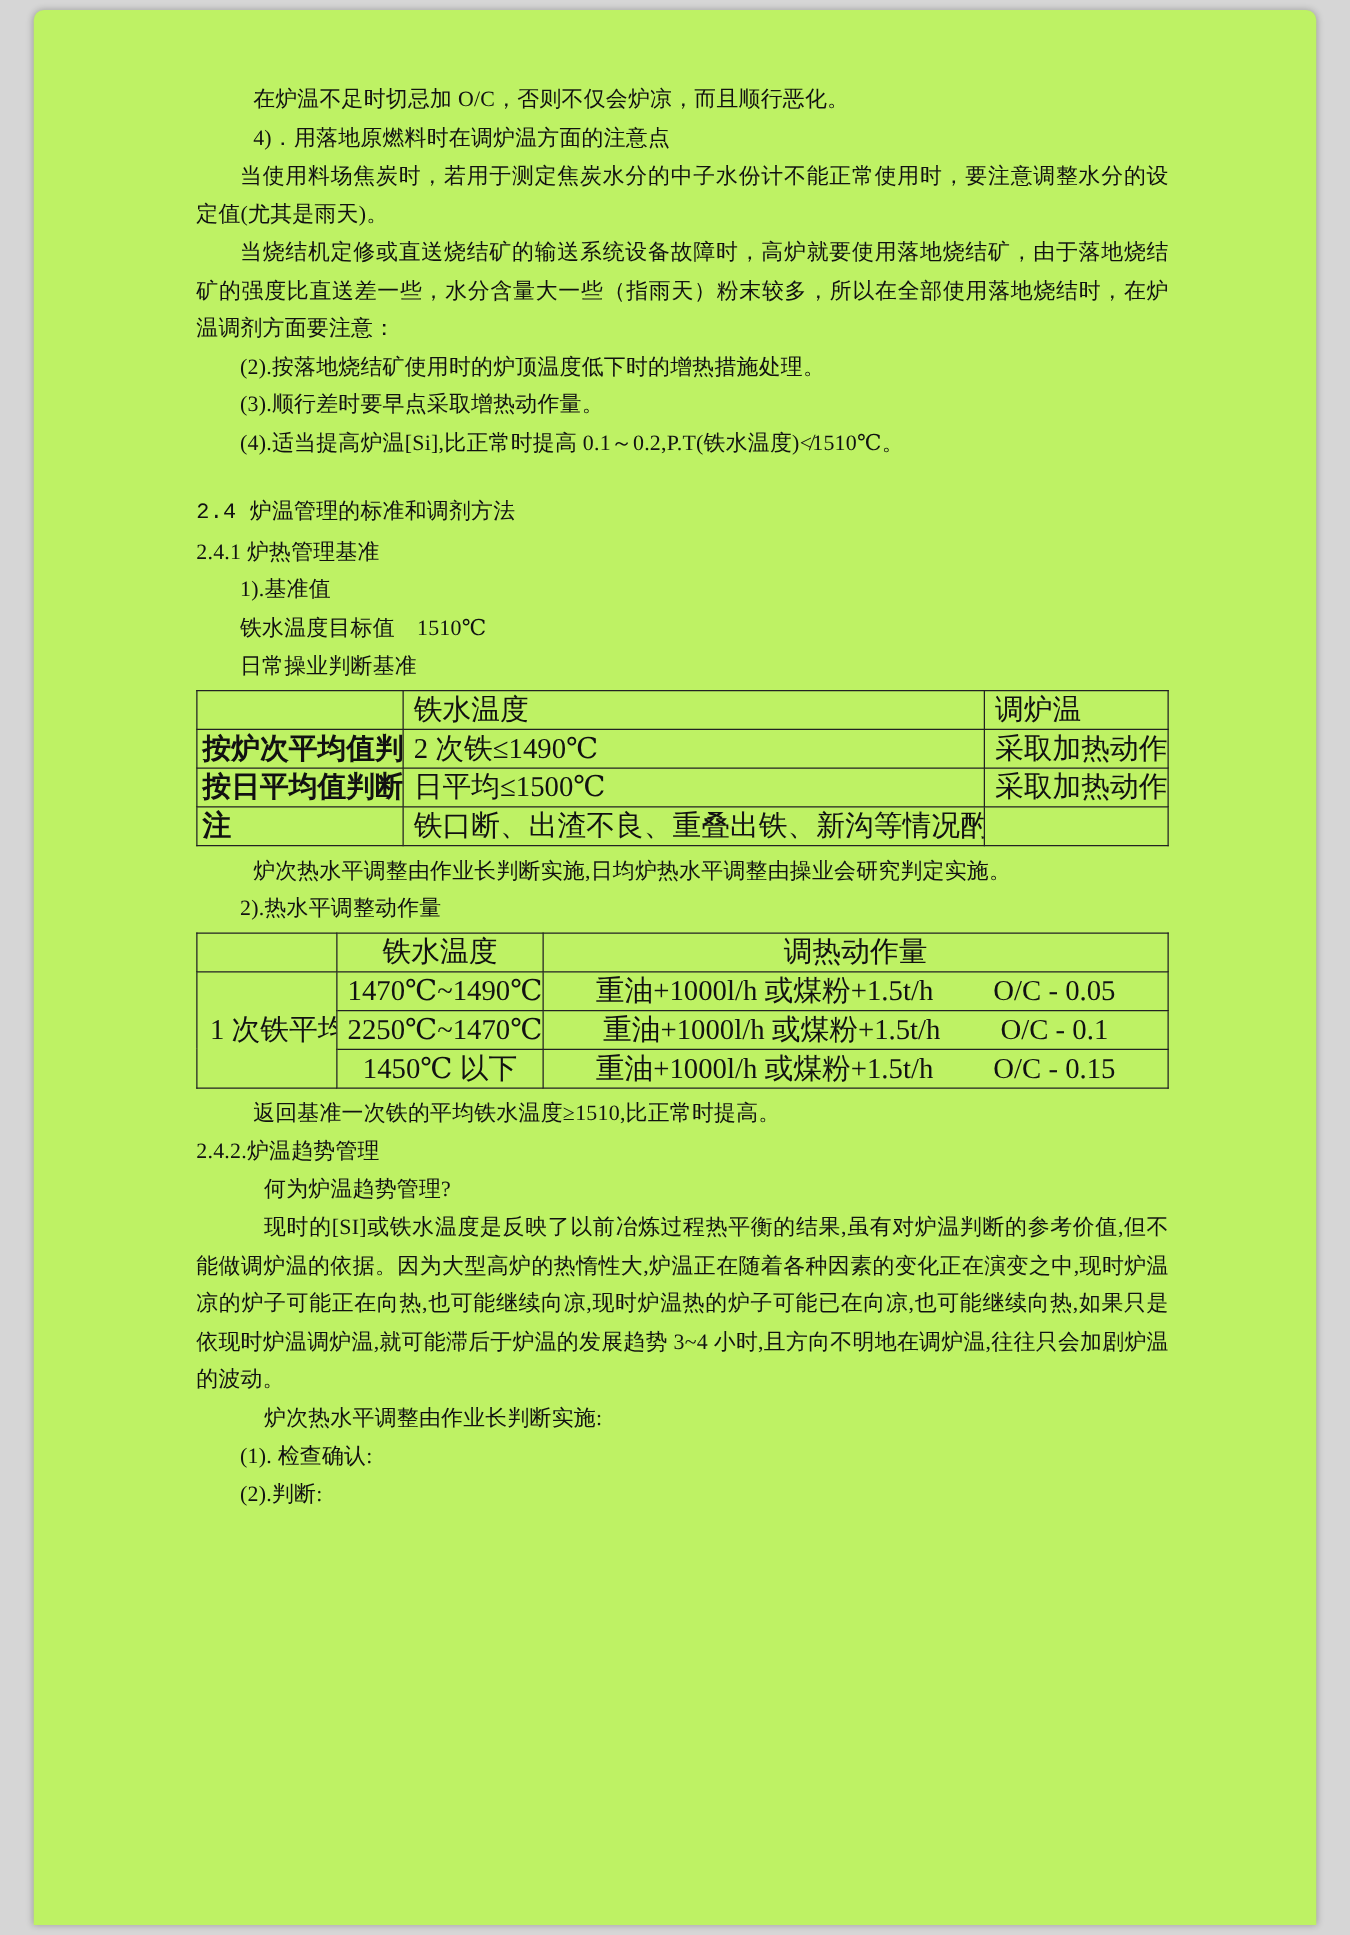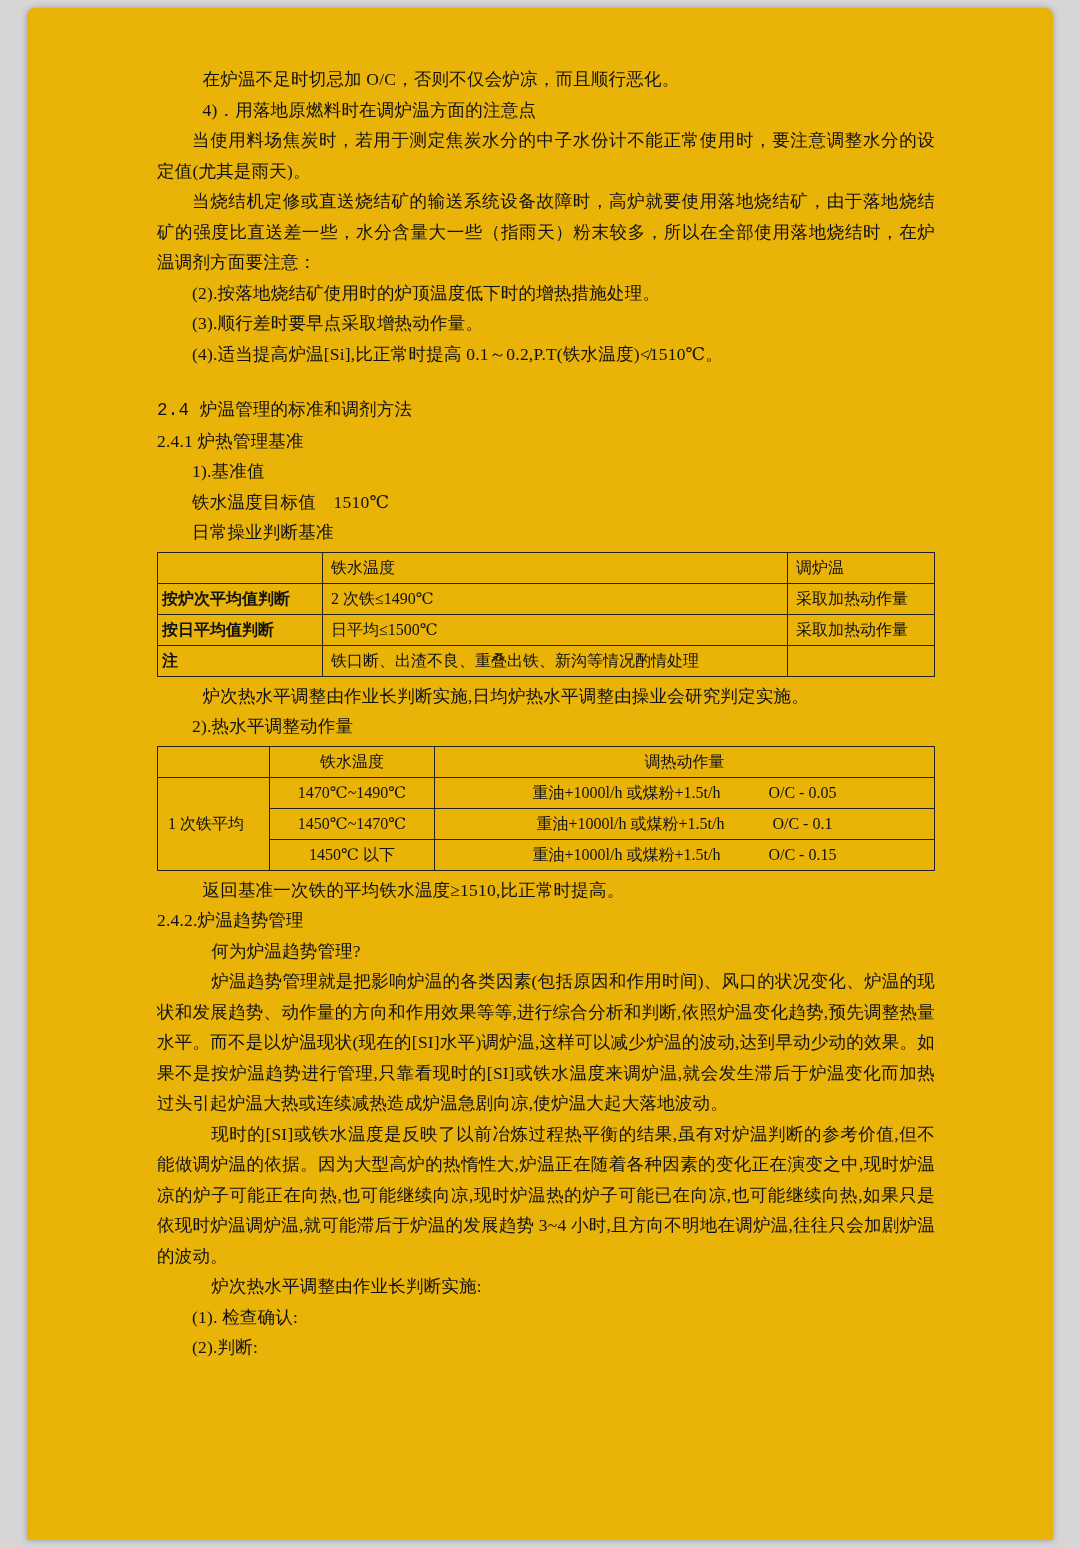--- a/index.html
+++ b/index.html
@@ -9,21 +9,21 @@
     background: #d6d6d6;
     font-family: "Liberation Serif", "DejaVu Serif", serif;
     color: #111;
     overflow: hidden;
     position: relative;
   }
   .page {
     position: absolute;
     left: 27px; top: 8px;
     width: 1026px; height: 1532px;
-    background: #eab308;
+    background: #bef264;
     border-radius: 8px 8px 0 0;
     box-shadow: 0 0 6px rgba(0,0,0,0.28);
     padding: 56px 118px 0 130px;
   }
   p {
     margin: 0;
     font-size: 17.5px;
     line-height: 30.5px;
     text-align: justify;
     letter-spacing: 0.2px;
@@ -33,21 +33,21 @@
   .i3  { text-indent: 3.1em; }
   .sp  { margin-top: 26px; font-family: Liberation Mono, monospace; }
   table {
     border-collapse: collapse;
     width: 100%;
     margin: 4px 0;
     table-layout: fixed;
   }
   td {
     border: 1px solid #222;
-    font-size: 16px;
+    font-size: 23px;
     line-height: 24px;
     padding: 3px 8px;
     overflow: hidden;
     white-space: nowrap;
     vertical-align: middle;
   }
   .t1 td.c1 { padding-left: 4px; font-weight: bold; }
   .t2 td.c { text-align: center; }
   .t2 .label-cell { padding-left: 10px; }
   .oc { margin-left: 48px; }
@@ -117,36 +117,35 @@
         <td class="c">调热动作量</td>
       </tr>
       <tr>
         <td rowspan="3" class="label-cell">1 次铁平均</td>
         <td class="c">1470℃~1490℃</td>
         <td class="c">
           <span>重油+1000l/h 或煤粉+1.5t/h</span><span class="oc">O/C - 0.05</span>
         </td>
       </tr>
       <tr>
-        <td class="c">1450℃~1470℃</td>
+        <td class="c">2250℃~1470℃</td>
         <td class="c">
           <span>重油+1000l/h 或煤粉+1.5t/h</span><span class="oc">O/C - 0.1</span>
         </td>
       </tr>
       <tr>
         <td class="c">1450℃ 以下</td>
         <td class="c">
           <span>重油+1000l/h 或煤粉+1.5t/h</span><span class="oc">O/C - 0.15</span>
         </td>
       </tr>
     </tbody>
   </table>
 
   <p class="i26">返回基准一次铁的平均铁水温度≥1510,比正常时提高。</p>
   <p>2.4.2.炉温趋势管理</p>
   <p class="i3">何为炉温趋势管理?</p>
-  <p class="i3">炉温趋势管理就是把影响炉温的各类因素(包括原因和作用时间)、风口的状况变化、炉温的现状和发展趋势、动作量的方向和作用效果等等,进行综合分析和判断,依照炉温变化趋势,预先调整热量水平。而不是以炉温现状(现在的[SI]水平)调炉温,这样可以减少炉温的波动,达到早动少动的效果。如果不是按炉温趋势进行管理,只靠看现时的[SI]或铁水温度来调炉温,就会发生滞后于炉温变化而加热过头引起炉温大热或连续减热造成炉温急剧向凉,使炉温大起大落地波动。</p>
   <p class="i3">现时的[SI]或铁水温度是反映了以前冶炼过程热平衡的结果,虽有对炉温判断的参考价值,但不能做调炉温的依据。因为大型高炉的热惰性大,炉温正在随着各种因素的变化正在演变之中,现时炉温凉的炉子可能正在向热,也可能继续向凉,现时炉温热的炉子可能已在向凉,也可能继续向热,如果只是依现时炉温调炉温,就可能滞后于炉温的发展趋势 3~4 小时,且方向不明地在调炉温,往往只会加剧炉温的波动。</p>
   <p class="i3">炉次热水平调整由作业长判断实施:</p>
   <p class="i2">(1). 检查确认:</p>
   <p class="i2">(2).判断:</p>
 
 </div>
 
 </body></html>

